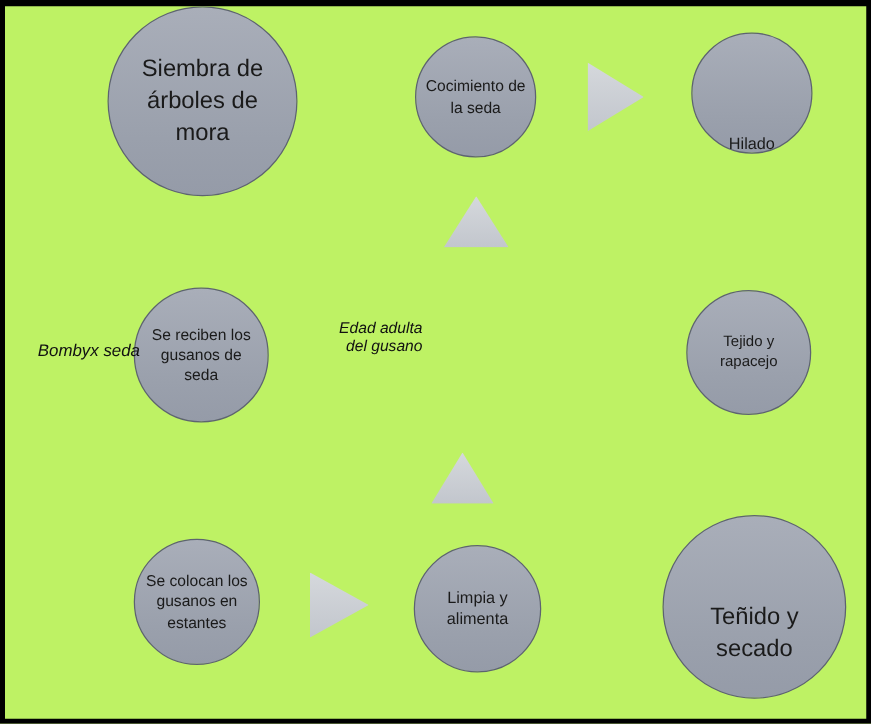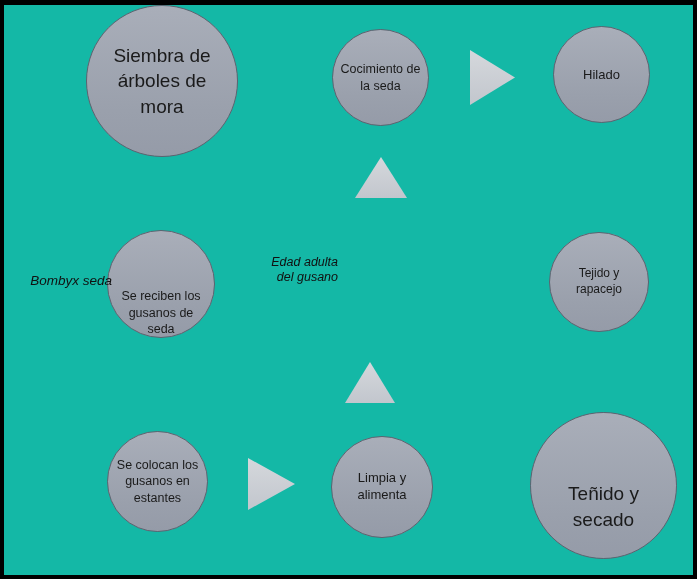--- a/index.html
+++ b/index.html
@@ -1,20 +1,20 @@
 <!DOCTYPE html>
 <html><head>
 <meta charset="utf-8">
 <style>
   html,body{margin:0;padding:0;background:#888;}
   .frame{
     position:relative;
     width:697px;height:579px;
     box-sizing:border-box;
-    background:#14b8a6;
+    background:#bef264;
     border:4px solid #000;
     border-top-width:5px;
     font-family:"Liberation Sans",sans-serif;
     overflow:hidden;
     margin:0 auto;
   }
   .node{
     position:absolute;
     border-radius:50%;
     background:linear-gradient(to bottom,#a9aeb9 0%,#9aa0ac 70%,#959ba8 100%);
@@ -38,22 +38,22 @@
     position:absolute;
     font-style:italic;
     color:#111;
     text-align:right;
     line-height:1.18;
   }
 
   
   #n-siembra  {left:82px;  top:0px;   width:152px; height:152px; font-size:19px; line-height:1.35;}
   #n-cocimiento{left:328px; top:24px;  width:97px;  height:97px;  font-size:12.5px; line-height:1.3;}
-  #n-hilado   {left:549px; top:21px;  width:97px;  height:97px;  font-size:13px;}
-  #n-sereciben{left:103px; top:225px; width:108px; height:108px; font-size:12.5px; line-height:1.3;align-items:flex-end;}
+  #n-hilado   {left:549px; top:21px;  width:97px;  height:97px;  font-size:13px;align-items:flex-end;}
+  #n-sereciben{left:103px; top:225px; width:108px; height:108px; font-size:12.5px; line-height:1.3;}
   #n-devanado {left:329px; top:226px; width:104px; height:104px; font-size:13px;}
   #n-tejido   {left:545px; top:227px; width:100px; height:100px; font-size:12px; line-height:1.3;}
   #n-secolocan{left:103px; top:426px; width:101px; height:101px; font-size:12.5px; line-height:1.3;}
   #n-limpia   {left:327px; top:431px; width:102px; height:102px; font-size:13px; line-height:1.3;}
   #n-tenido   {left:526px; top:407px; width:147px; height:147px; font-size:19px; line-height:1.35;}
 
   #n-siembra span{max-width:118px;}
   #n-cocimiento span{max-width:80px;}
   #n-sereciben span{max-width:86px;}
   #n-tejido span{max-width:70px;}

